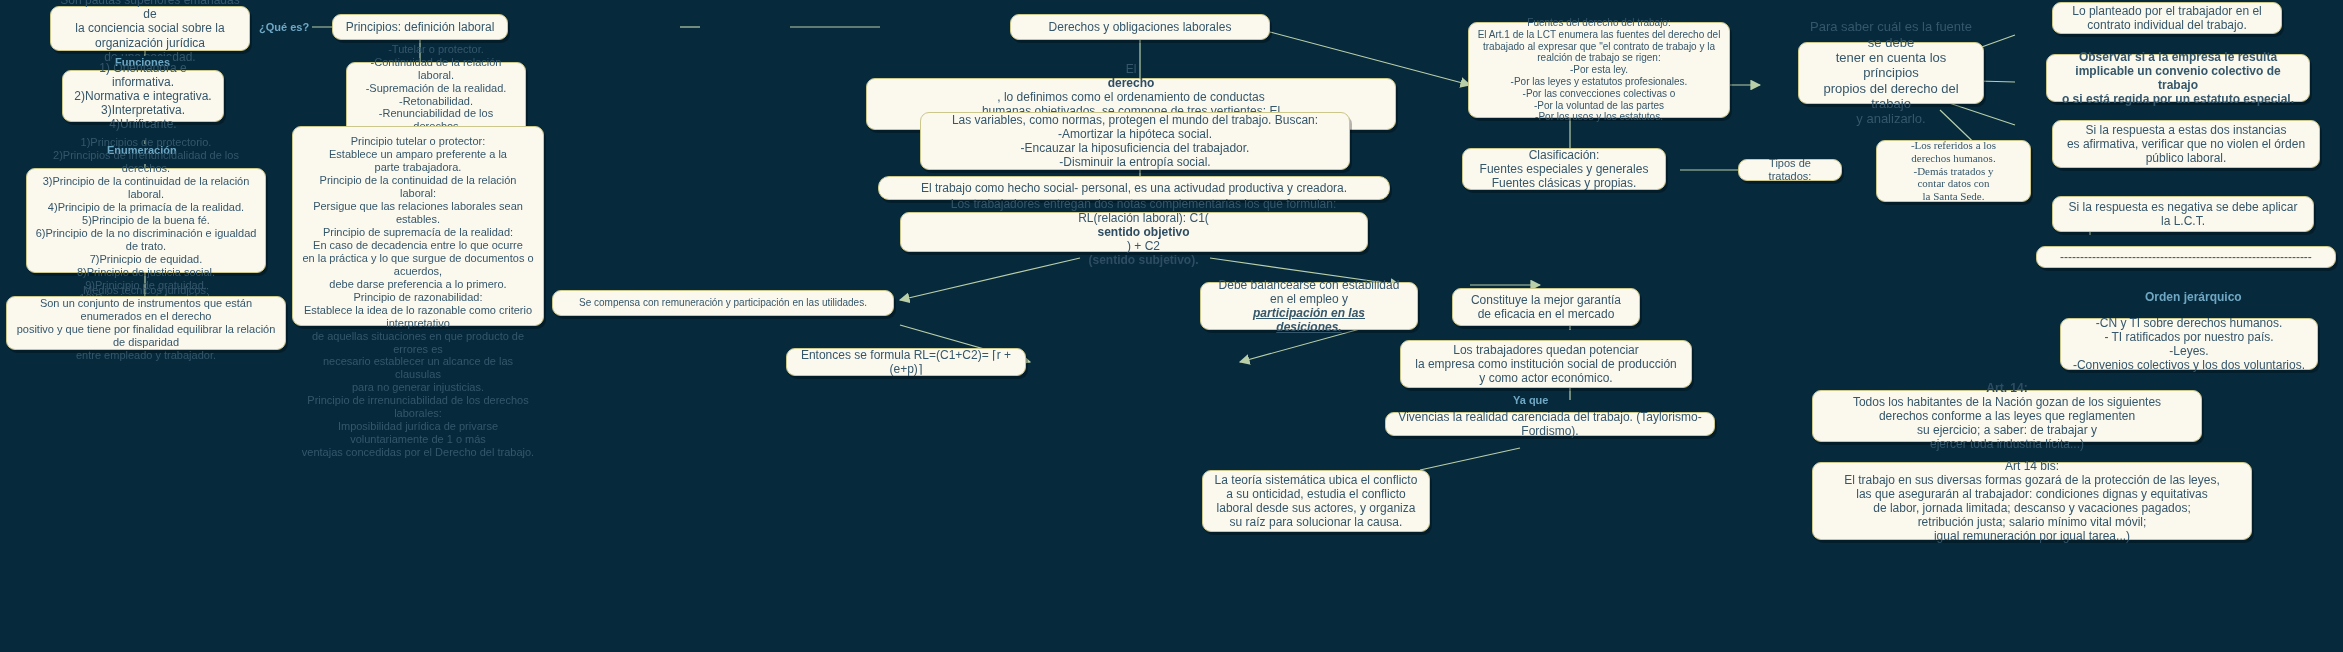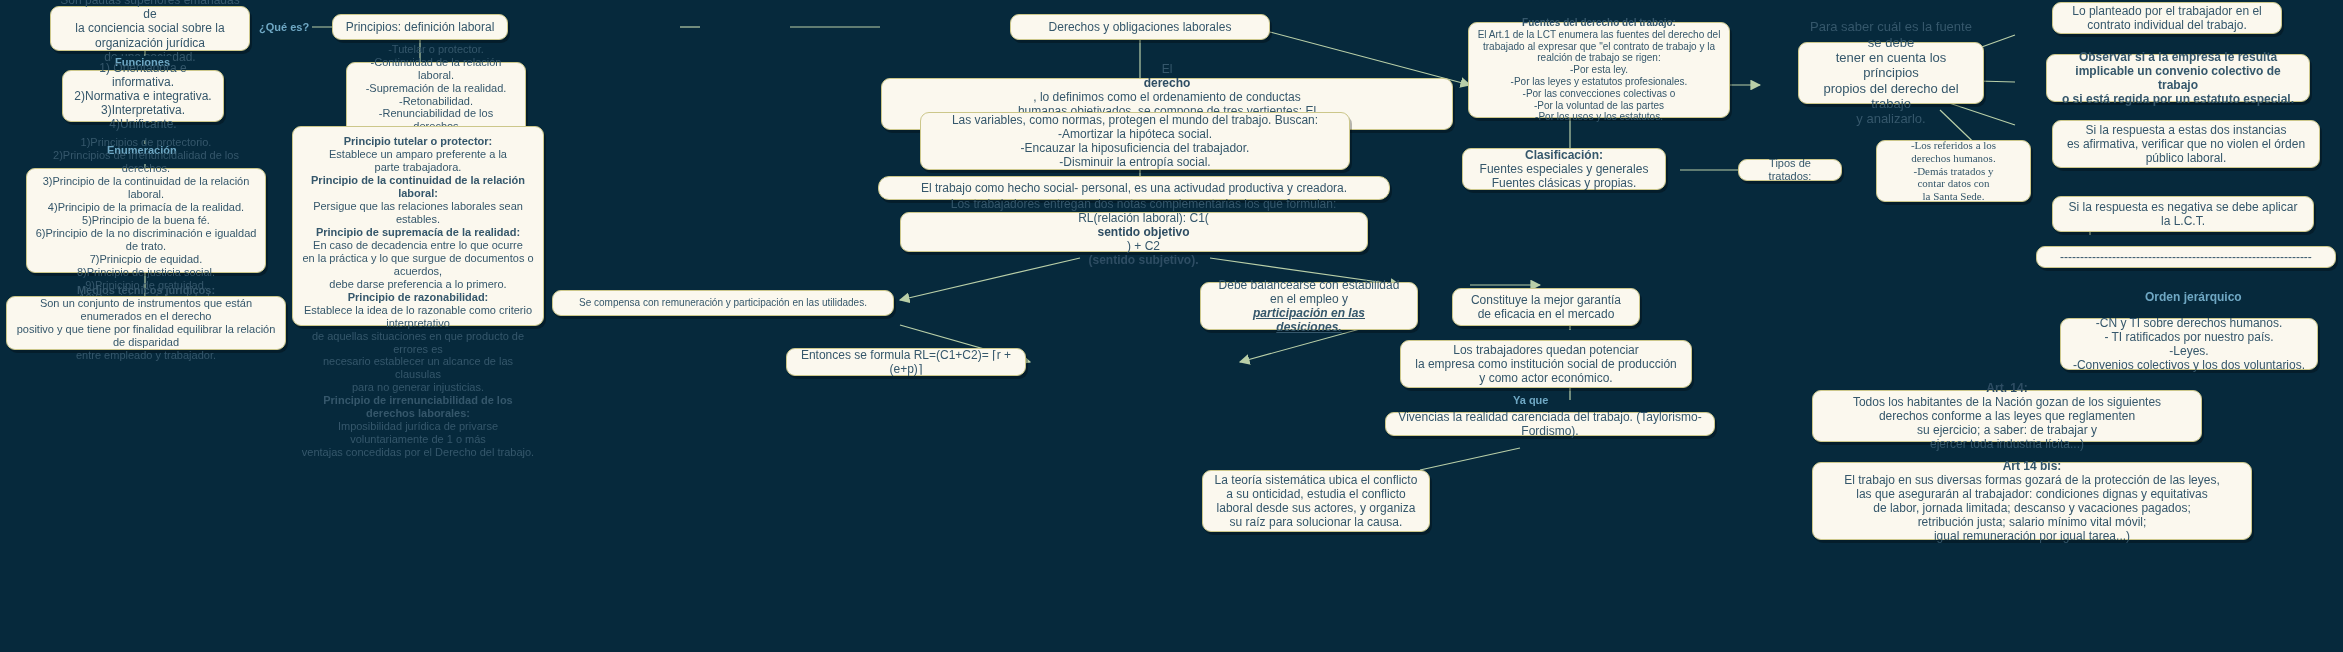--- a/index.html
+++ b/index.html
@@ -25,21 +25,21 @@
   }
   .node span{display:block;width:100%;}
   .lbl{
     position:absolute;color:#6fa8c4;font-weight:bold;font-size:11px;
     white-space:nowrap;background:#06293c;padding:0 3px;
   }
   .f10{font-size:10px;}
   .f11{font-size:11px;}
   .f12{font-size:12px;}
   .f13{font-size:13px;}
-  .b{font-weight:bold;}
+  .b{font-weight:normal;}
   .node b{font-weight:bold;color:#2e4d63;}
   .ital-u{font-style:italic;font-weight:bold;text-decoration:underline;}
 </style>
 </head>
 <body>
 
 <div id="canvas">
 
   <svg class="links">
     <defs>
@@ -168,21 +168,21 @@
 para no generar injusticias.</span>
     <span class="b">Principio de irrenunciabilidad de los derechos laborales:</span>
     <span>Imposibilidad jurídica de privarse voluntariamente de 1 o más
 ventajas concedidas por el Derecho del trabajo.</span>
   </div>
 
   <div class="node f12" style="left:1010px;top:14px;width:260px;height:26px;">
     <span>Derechos y obligaciones laborales</span>
   </div>
 
-  <div class="node f12" style="left:866px;top:78px;width:572px;height:52px;margin-left:15px;">
+  <div class="node f12" style="left:866px;top:78px;width:530px;height:52px;">
     <span><span>El </span><b>derecho</b><span>, lo definimos como el ordenamiento de conductas
 humanas objetivados, se compone de tres vertientes: El </span><b>sistema social, Normativo, y
 oxiológico.</b></span>
   </div>
 
   <div class="node f12" style="left:920px;top:112px;width:430px;height:58px;">
     <span>Las variables, como normas, protegen el mundo del trabajo. Buscan:
 -Amortizar la hipóteca social.
 -Encauzar la hiposuficiencia del trabajador.
 -Disminuir la entropía social.</span>

